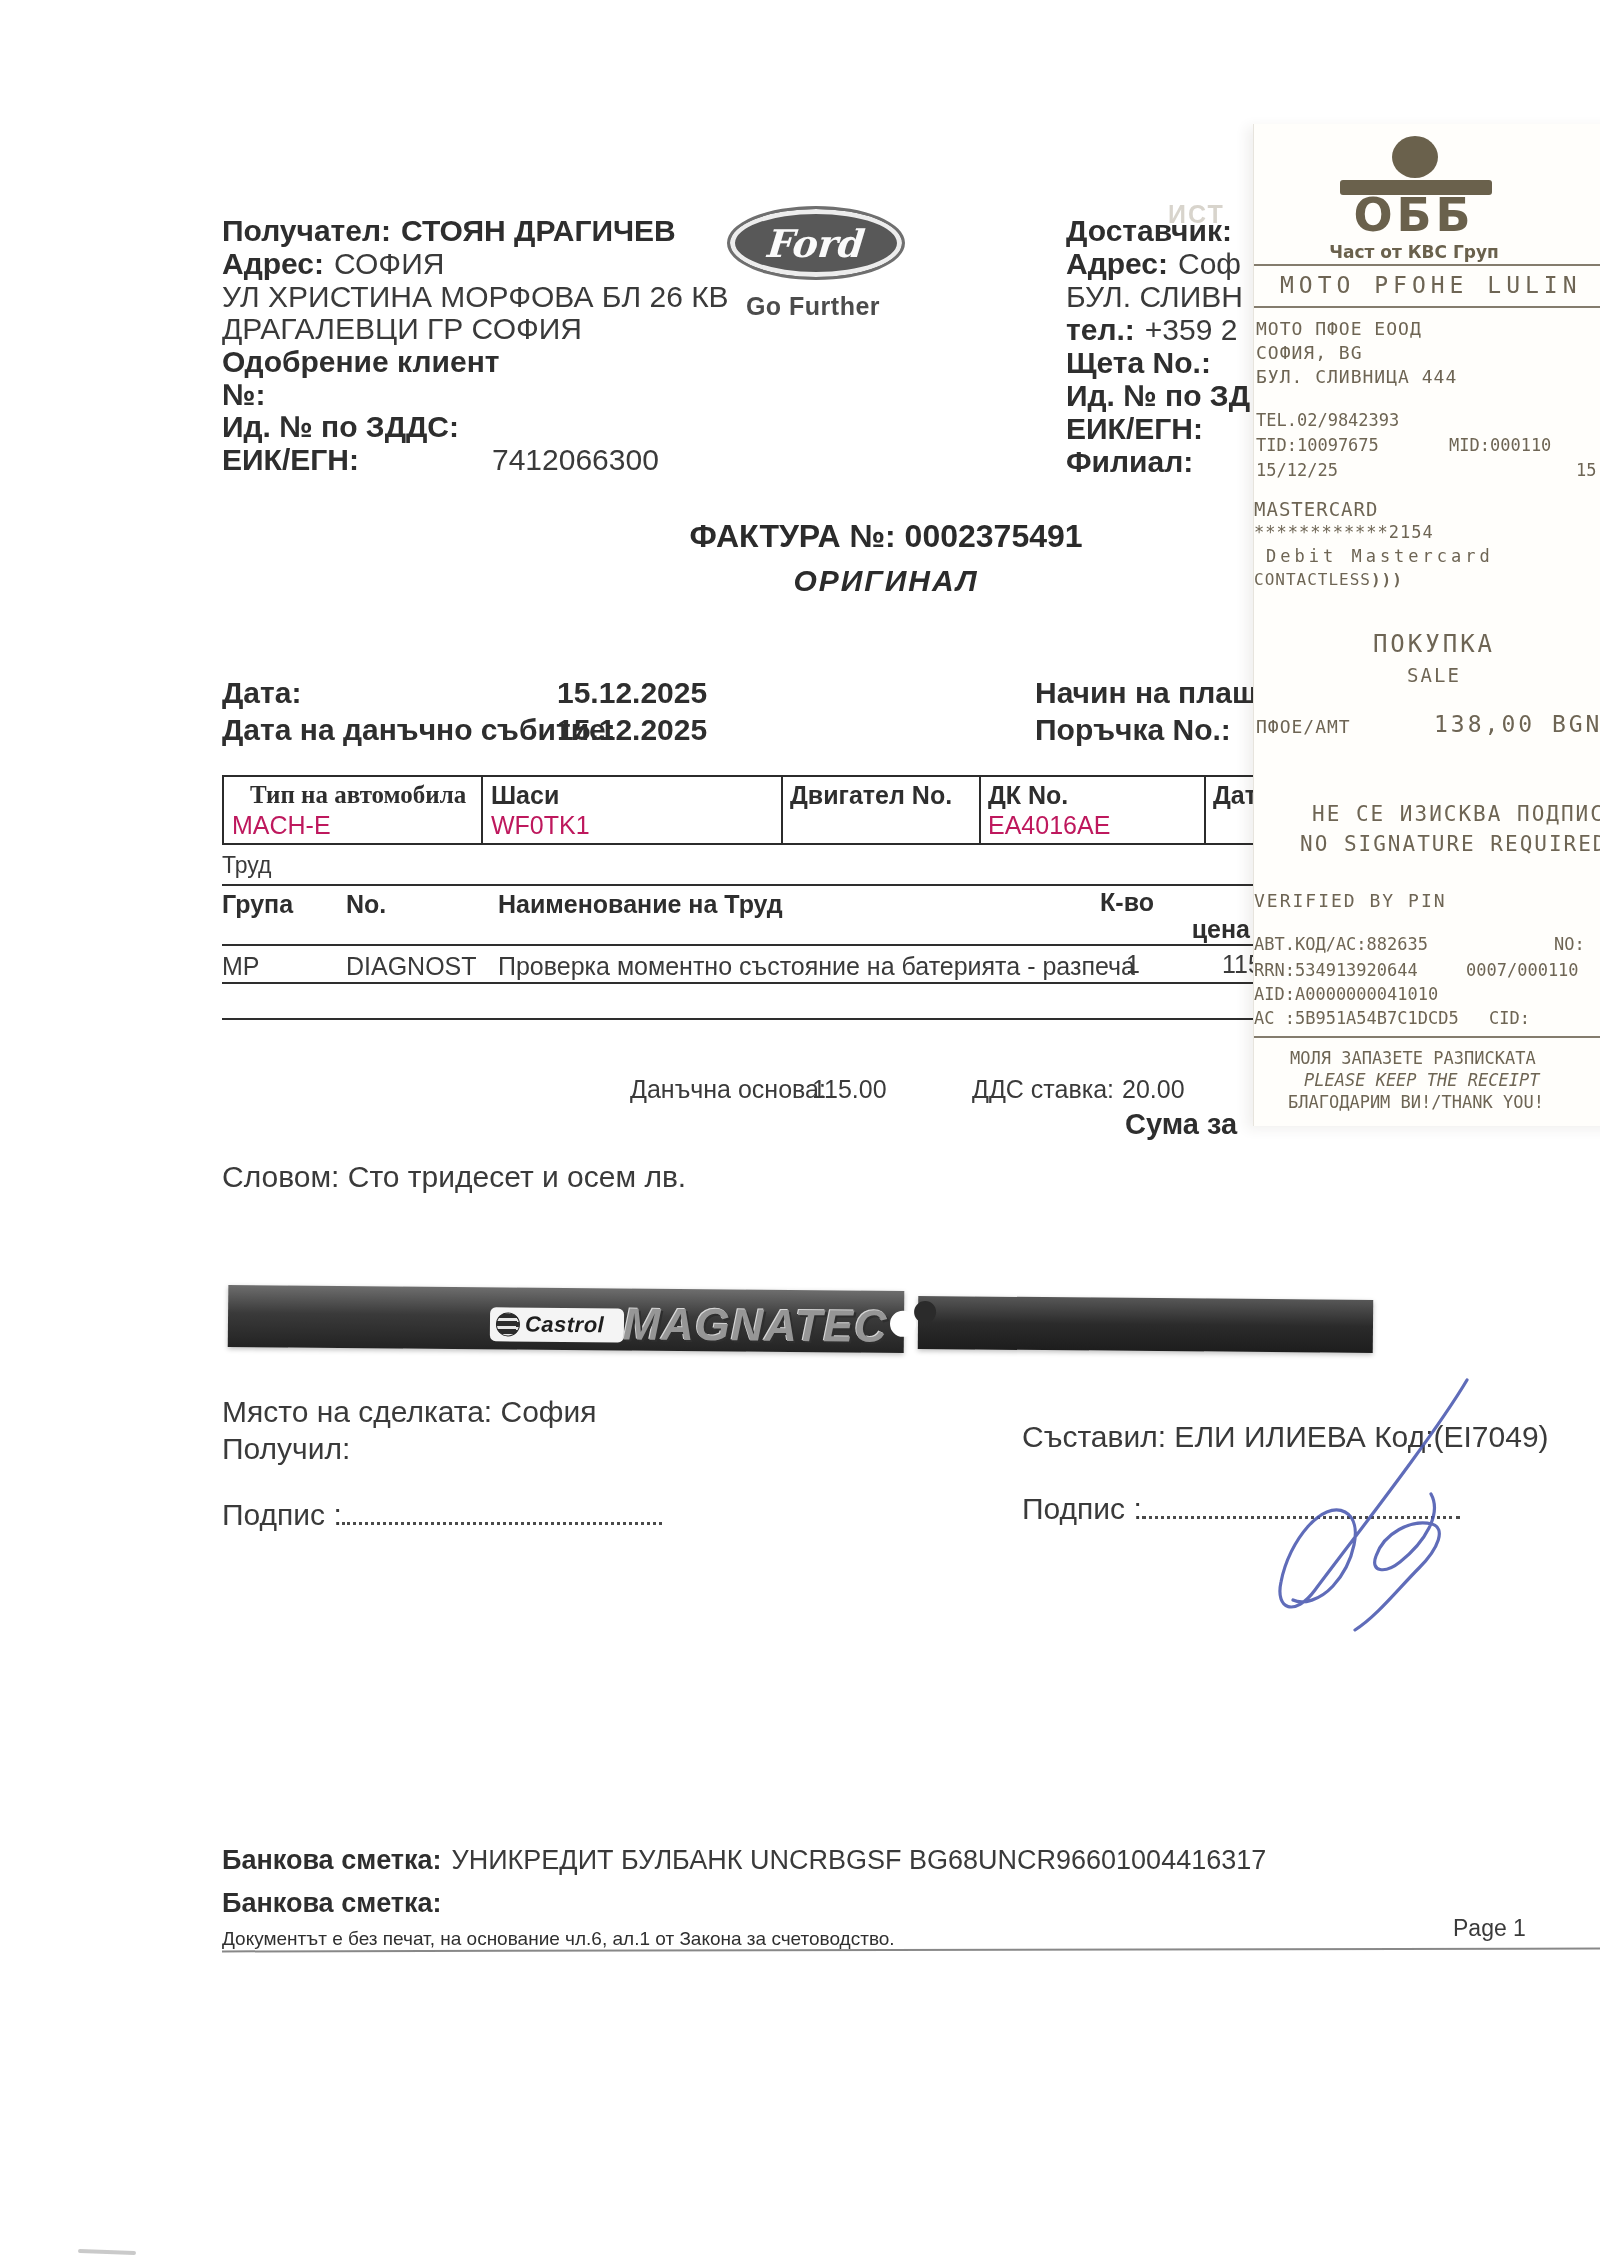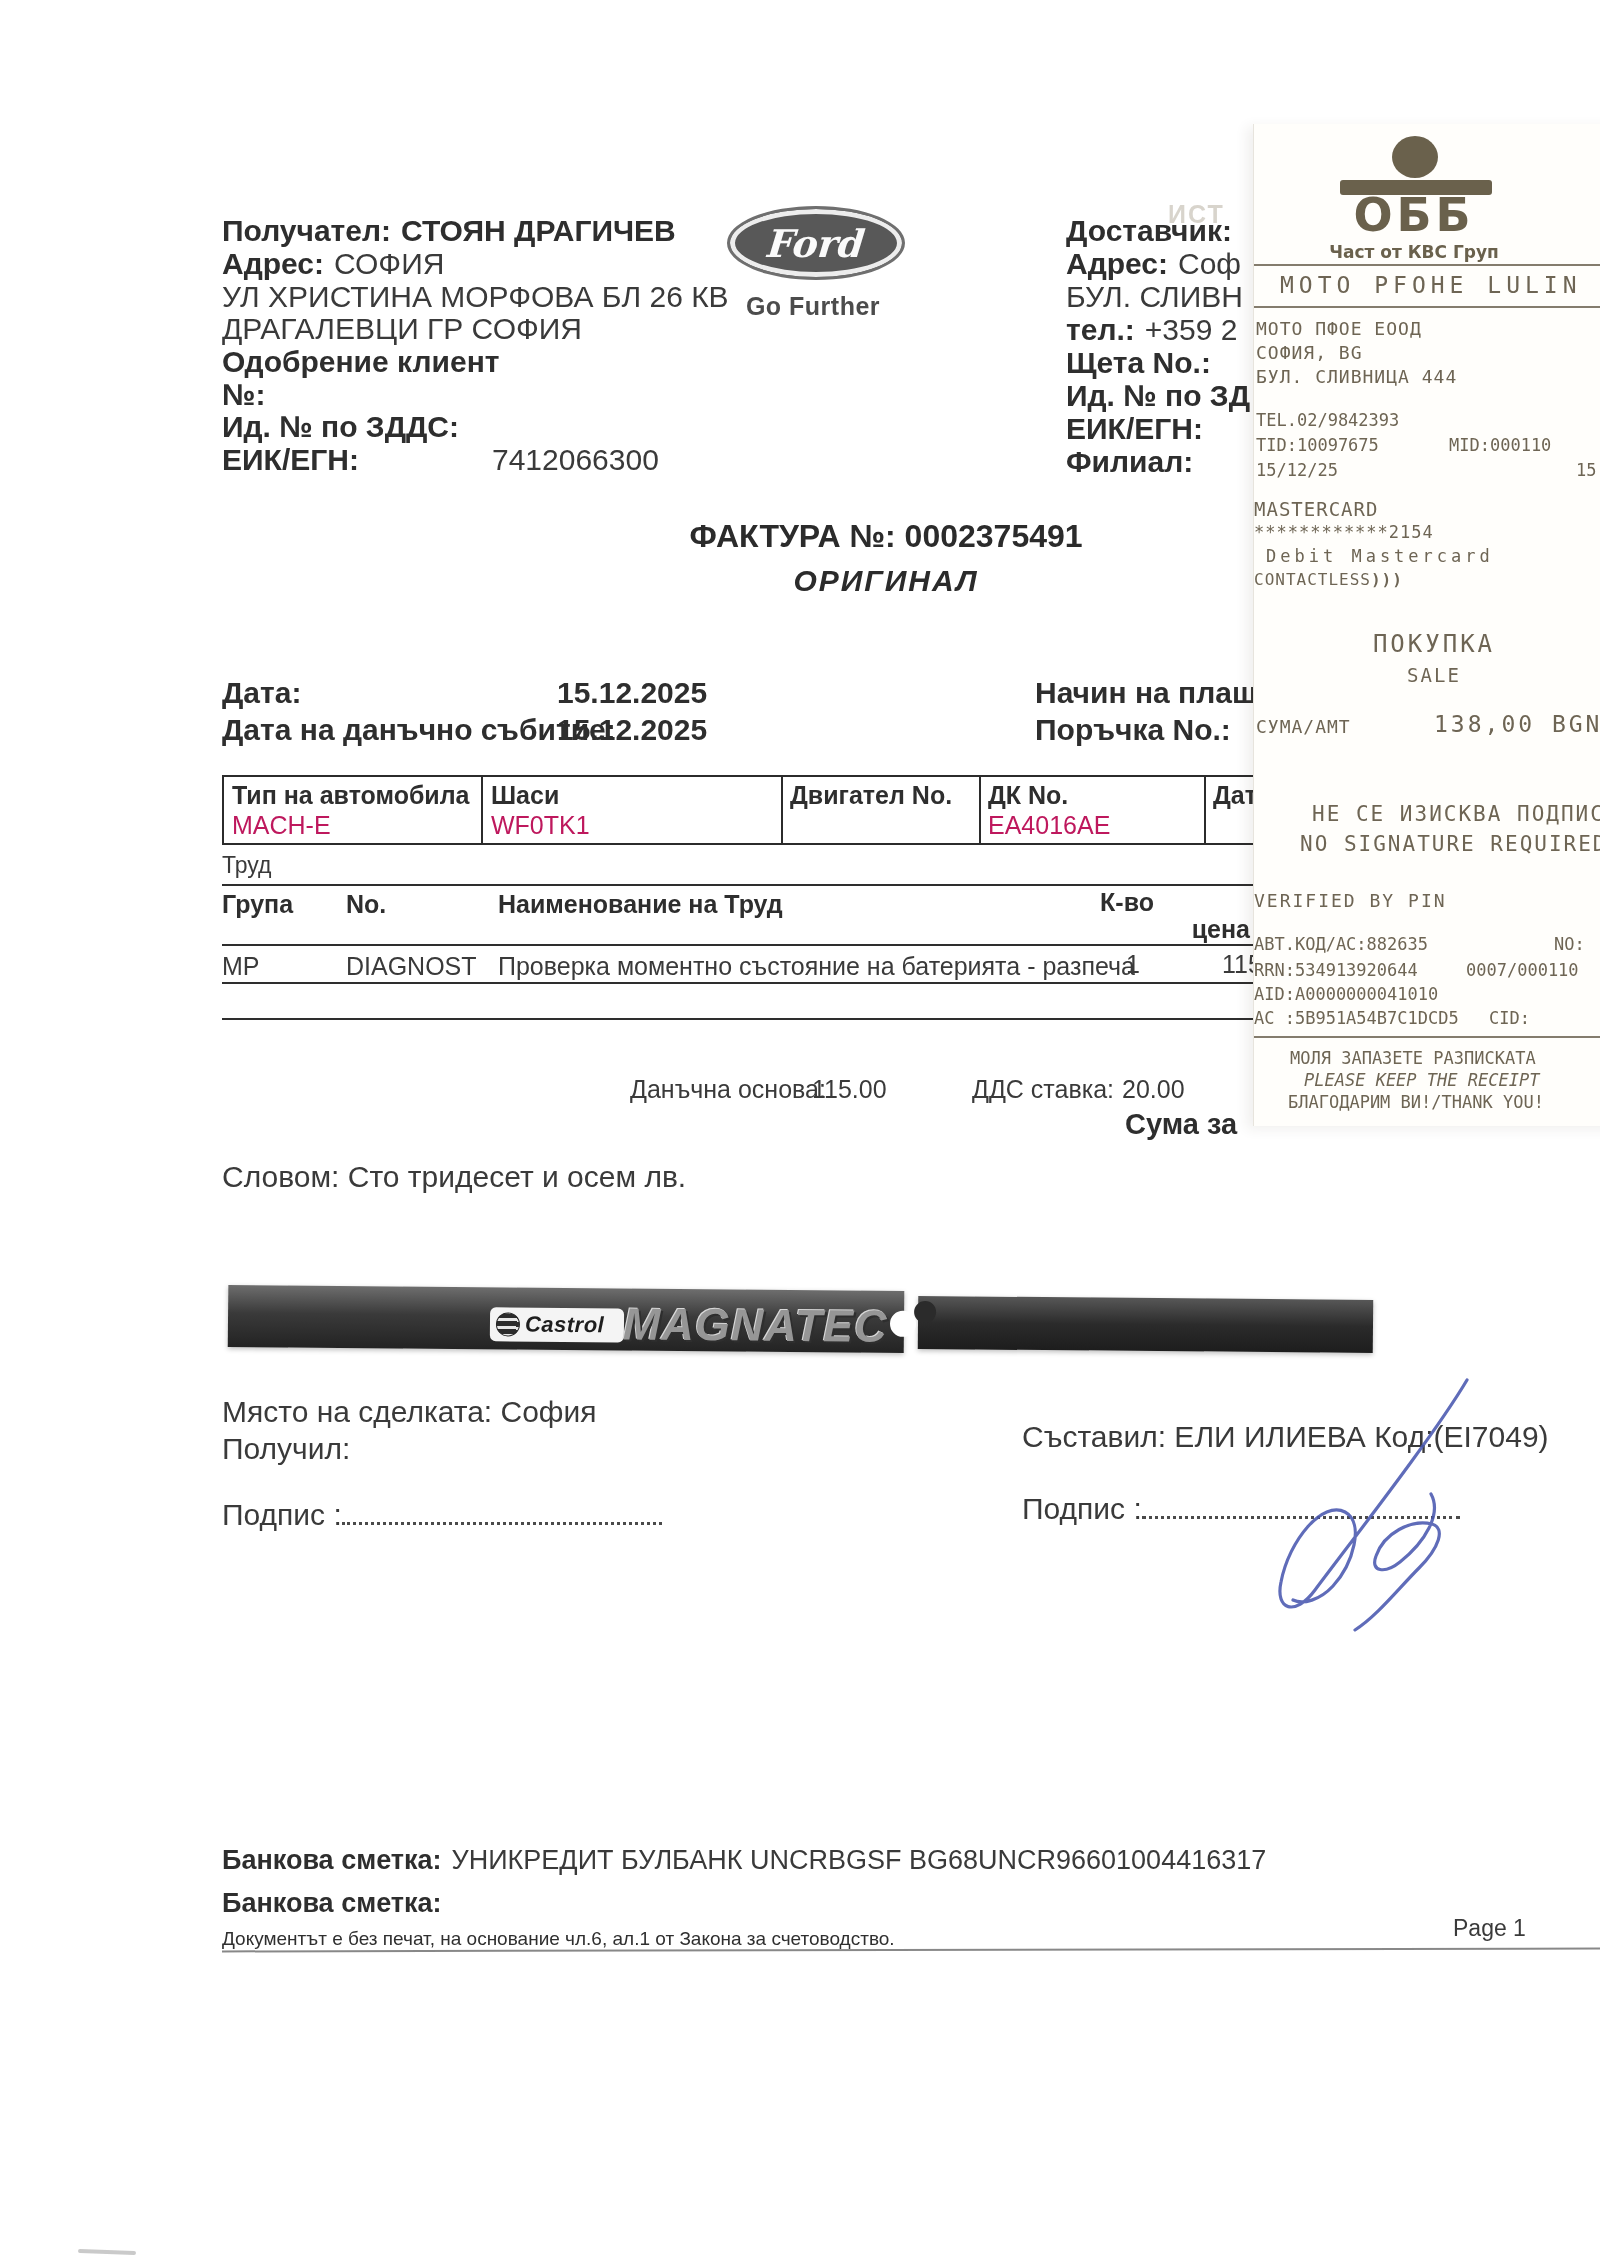--- a/index.html
+++ b/index.html
@@ -104,21 +104,21 @@
 <div class="abs inv b" style="left:1035px;top:676px;">Начин на плащане</div>
 <div class="abs inv b" style="left:222px;top:713px;">Дата на данъчно събитие:</div>
 <div class="abs inv b" style="left:557px;top:713px;">15.12.2025</div>
 <div class="abs inv b" style="left:1035px;top:713px;">Поръчка No.:</div>
 
 <div class="abs vtable">
   <div class="vline" style="left:257px;"></div>
   <div class="vline" style="left:557px;"></div>
   <div class="vline" style="left:755px;"></div>
   <div class="vline" style="left:980px;"></div>
-  <div class="vh" style="left:8px;">Тип на автомобила</div>
+  <div class="vh" style="left:26px;font-family:Liberation Serif, serif;">Тип на автомобила</div>
   <div class="vv" style="left:8px;">MACH-E</div>
   <div class="vh" style="left:267px;">Шаси</div>
   <div class="vv" style="left:267px;">WF0TK1</div>
   <div class="vh" style="left:566px;">Двигател No.</div>
   <div class="vv" style="left:566px;"></div>
   <div class="vh" style="left:764px;">ДК No.</div>
   <div class="vv" style="left:764px;">EA4016AE</div>
   <div class="vh" style="left:989px;">Дата</div>
 </div>
 
@@ -202,21 +202,21 @@
   <div class="abs" style="left:2px;top:311px;">TID:10097675</div>
   <div class="abs" style="left:195px;top:311px;">MID:000110</div>
   <div class="abs" style="left:2px;top:336px;">15/12/25</div>
   <div class="abs" style="left:322px;top:336px;">15</div>
   <div class="abs" style="left:0px;top:374px;font-size:19px;letter-spacing:1px;">MASTERCARD</div>
   <div class="abs" style="left:0px;top:398px;letter-spacing:1px;">************2154</div>
   <div class="abs" style="left:12px;top:422px;letter-spacing:4px;">Debit Mastercard</div>
   <div class="abs" style="left:0px;top:446px;font-size:16px;letter-spacing:1px;"><span>CONTACTLESS</span><span style="font-weight:bold;">​)))</span></div>
   <div class="abs" style="left:0px;top:506px;width:360px;text-align:center;font-size:24px;letter-spacing:3px;">ПОКУПКА</div>
   <div class="abs" style="left:0px;top:540px;width:360px;text-align:center;font-size:19px;letter-spacing:2px;">SALE</div>
-  <div class="abs" style="left:2px;top:592px;font-size:18px;letter-spacing:1px;">СУМА/АМТ</div>
+  <div class="abs" style="left:2px;top:592px;font-size:18px;letter-spacing:1px;">ПФОЕ/АМТ</div>
   <div class="abs" style="left:180px;top:587px;font-size:23px;letter-spacing:3px;">138,00 BGN</div>
   <div class="abs" style="left:58px;top:678px;font-size:21px;letter-spacing:2px;">НЕ СЕ ИЗИСКВА ПОДПИС</div>
   <div class="abs" style="left:46px;top:708px;font-size:21px;letter-spacing:2px;">NO SIGNATURE REQUIRED</div>
   <div class="abs" style="left:0px;top:766px;font-size:18px;letter-spacing:2px;">VERIFIED BY PIN</div>
   <div class="abs" style="left:0px;top:810px;">АВТ.КОД/AC:882635</div>
   <div class="abs" style="left:300px;top:810px;">NO:</div>
   <div class="abs" style="left:0px;top:836px;">RRN:534913920644</div>
   <div class="abs" style="left:212px;top:836px;">0007/000110</div>
   <div class="abs" style="left:0px;top:860px;">AID:A0000000041010</div>
   <div class="abs" style="left:0px;top:884px;">AC :5B951A54B7C1DCD5</div>

